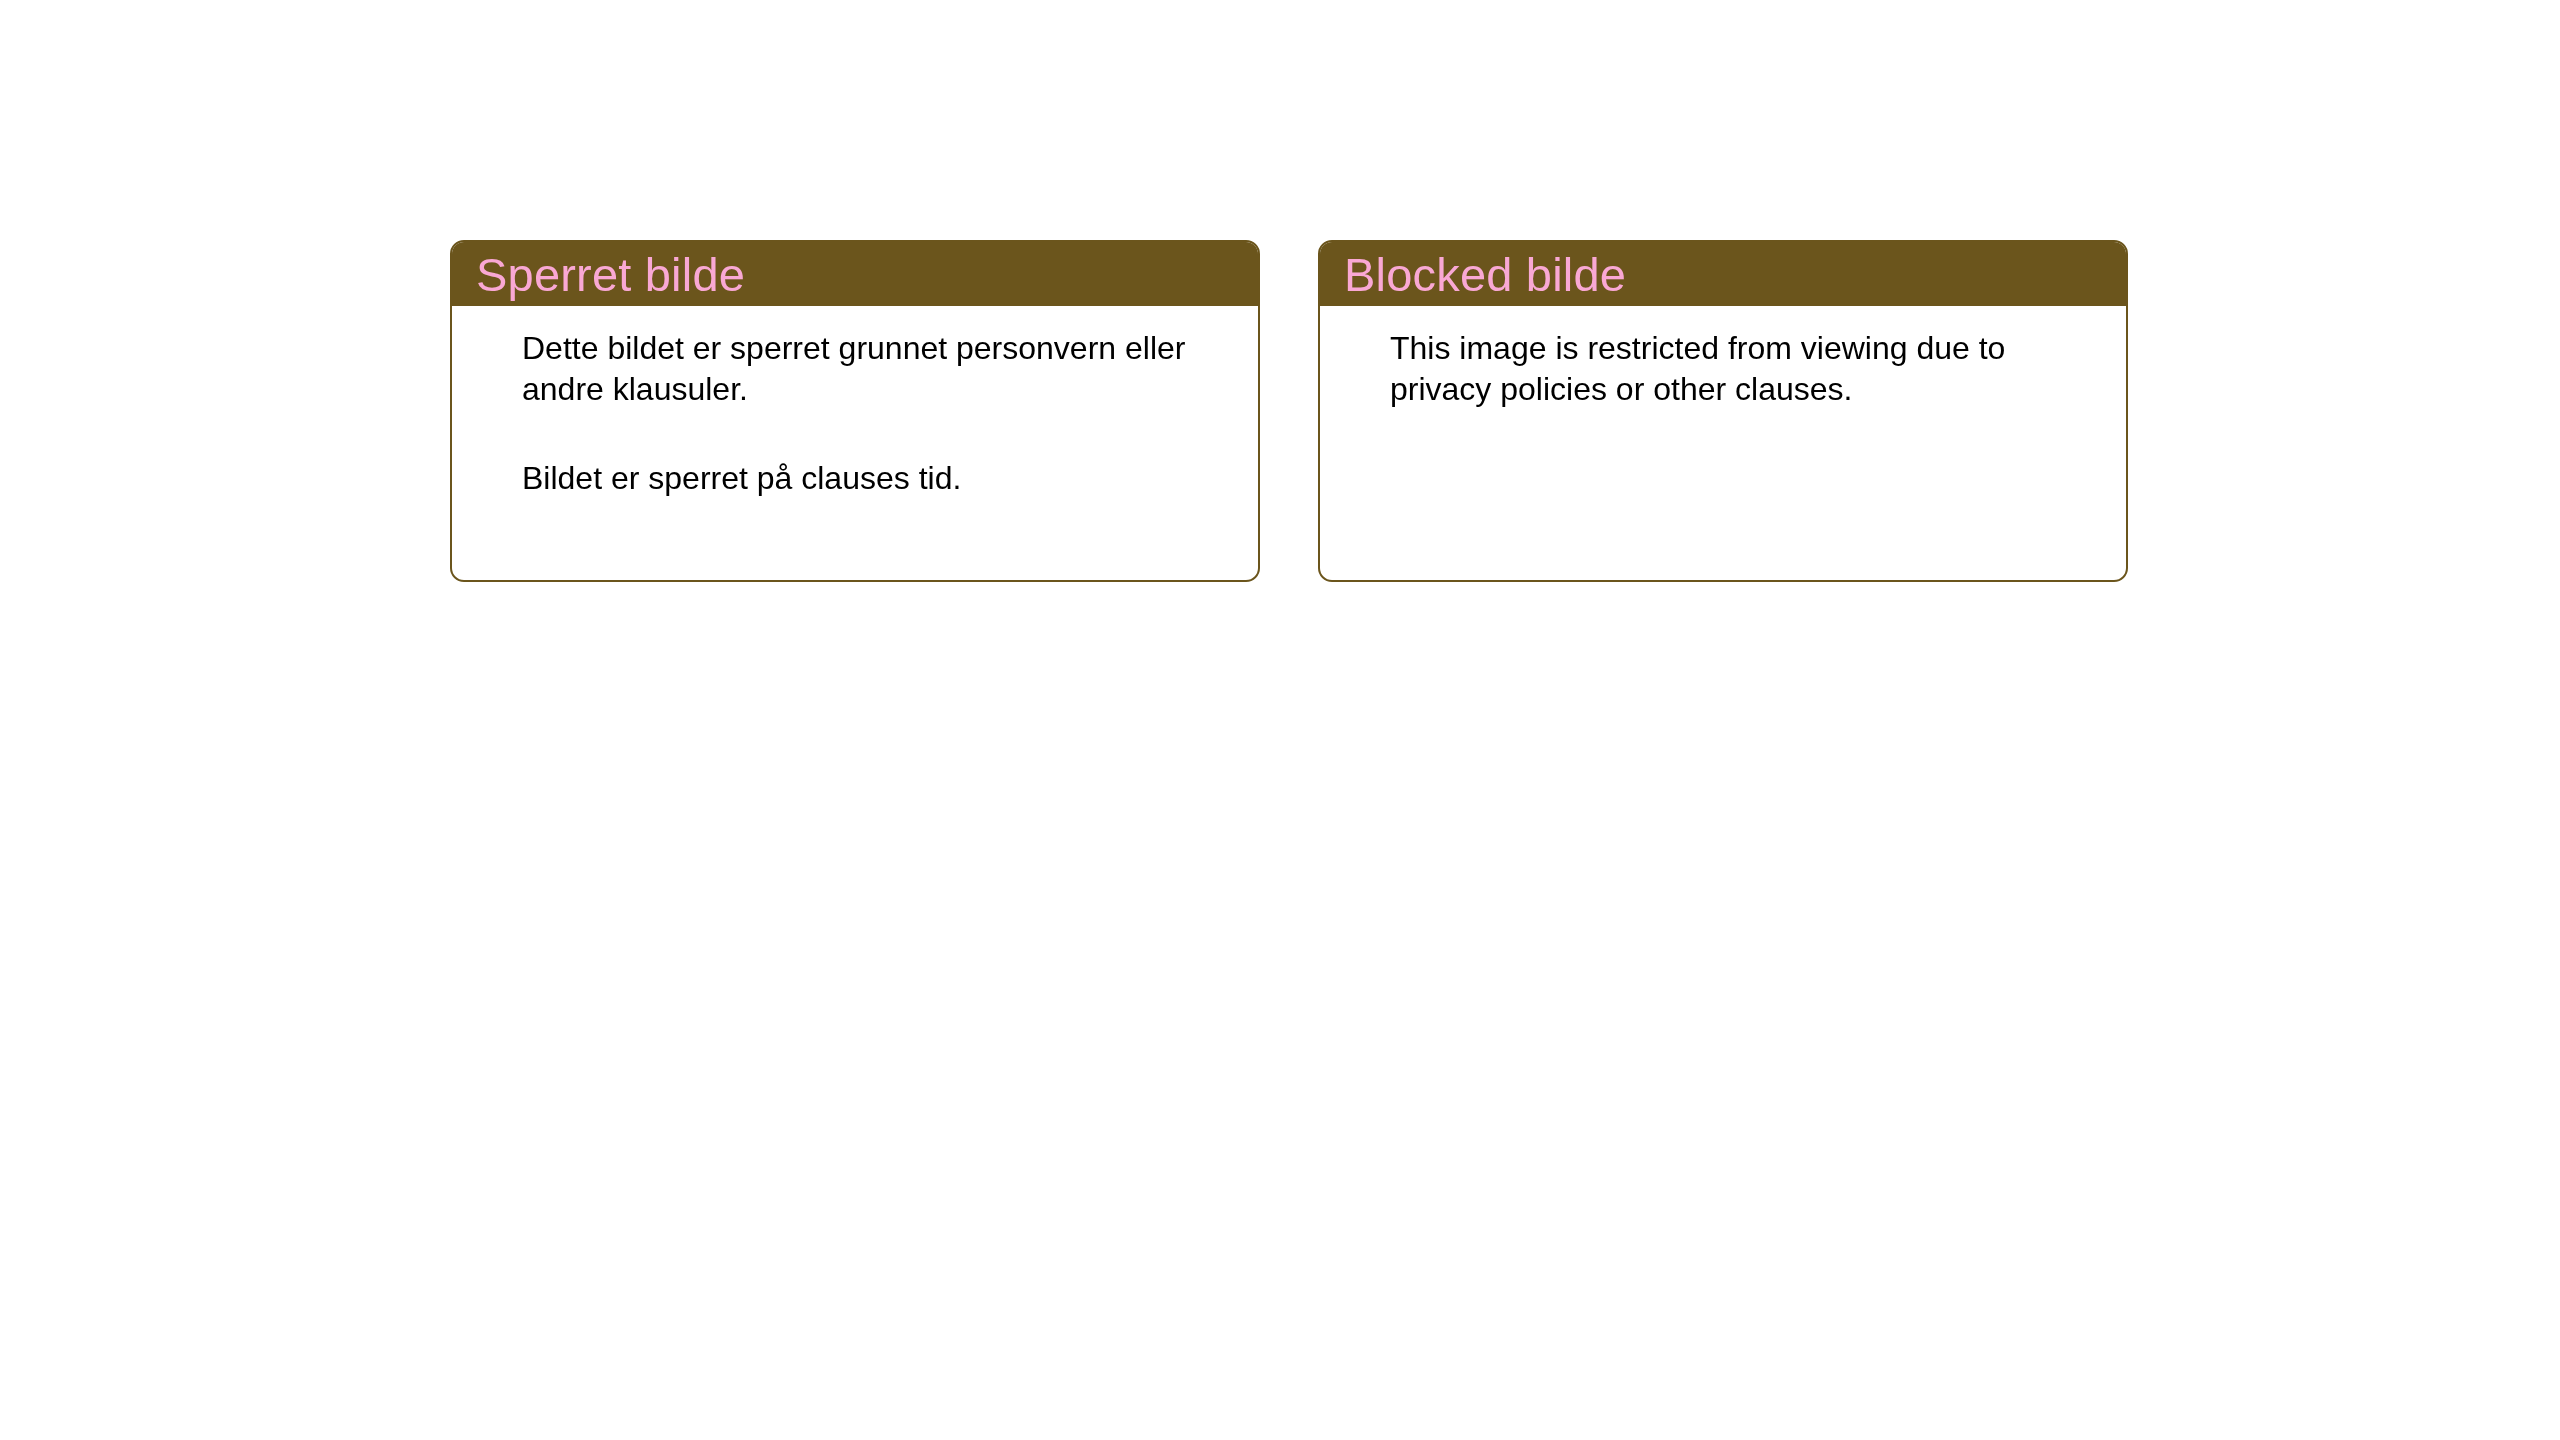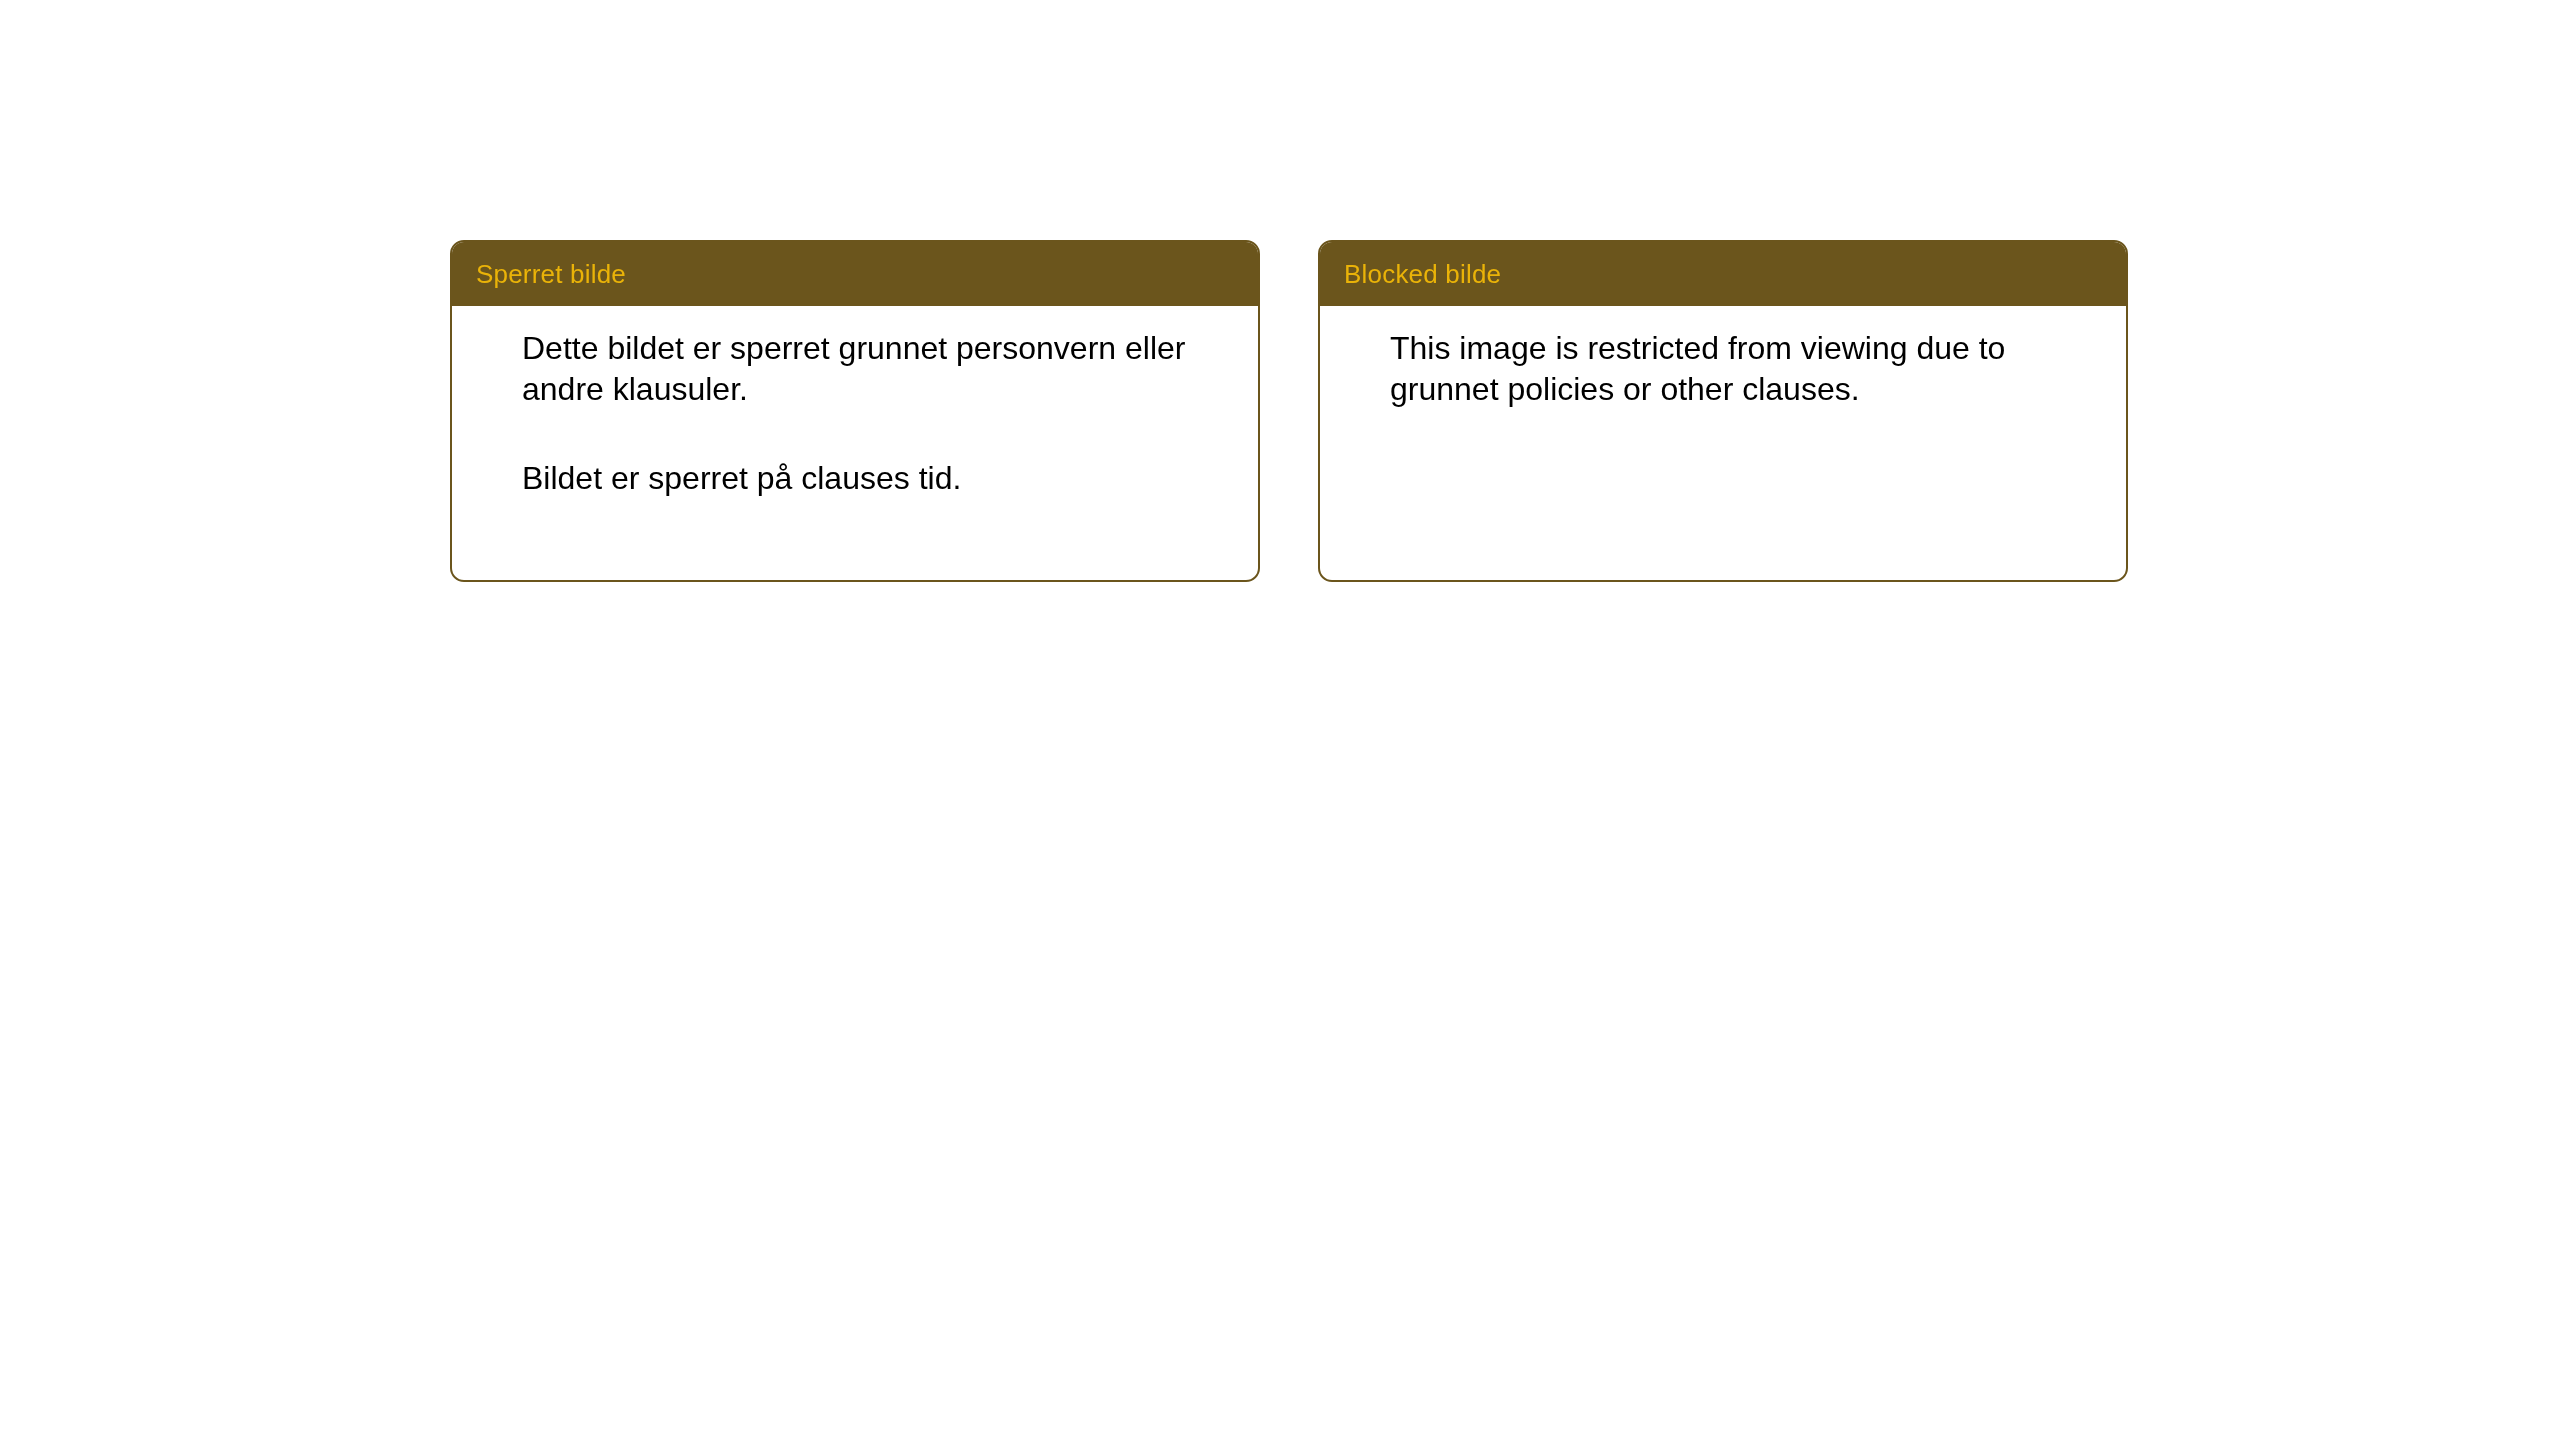--- a/index.html
+++ b/index.html
@@ -47,22 +47,22 @@
   .card-header {
     height: 64px;
     background: #6b551c;
     display: flex;
     align-items: center;
     padding: 0 0 0 24px;
     box-sizing: border-box;
   }
 
   .card-header-title {
-    color: #eab308;
-    font-size: 26px;
+    color: #f9a8d4;
+    font-size: 47px;
     font-weight: 400;
     line-height: 1;
     letter-spacing: 0.2px;
     white-space: nowrap;
   }
 
   .card-body {
     padding: 22px 26px 0 26px;
     box-sizing: border-box;
     margin-left: 44px;
@@ -94,17 +94,17 @@
       <p class="body-paragraph">Dette bildet er sperret grunnet personvern eller andre klausuler.</p>
       <p class="body-paragraph spaced">Bildet er sperret på clauses tid.</p>
     </div>
   </section>
 
   <section class="notice-card card-en">
     <div class="card-header">
       <h2 class="card-header-title">Blocked bilde</h2>
     </div>
     <div class="card-body">
-      <p class="body-paragraph">This image is restricted from viewing due to grunnet policies or other clauses.</p>
+      <p class="body-paragraph">This image is restricted from viewing due to privacy policies or other clauses.</p>
     </div>
   </section>
 
 </div>
 
 </body></html>

